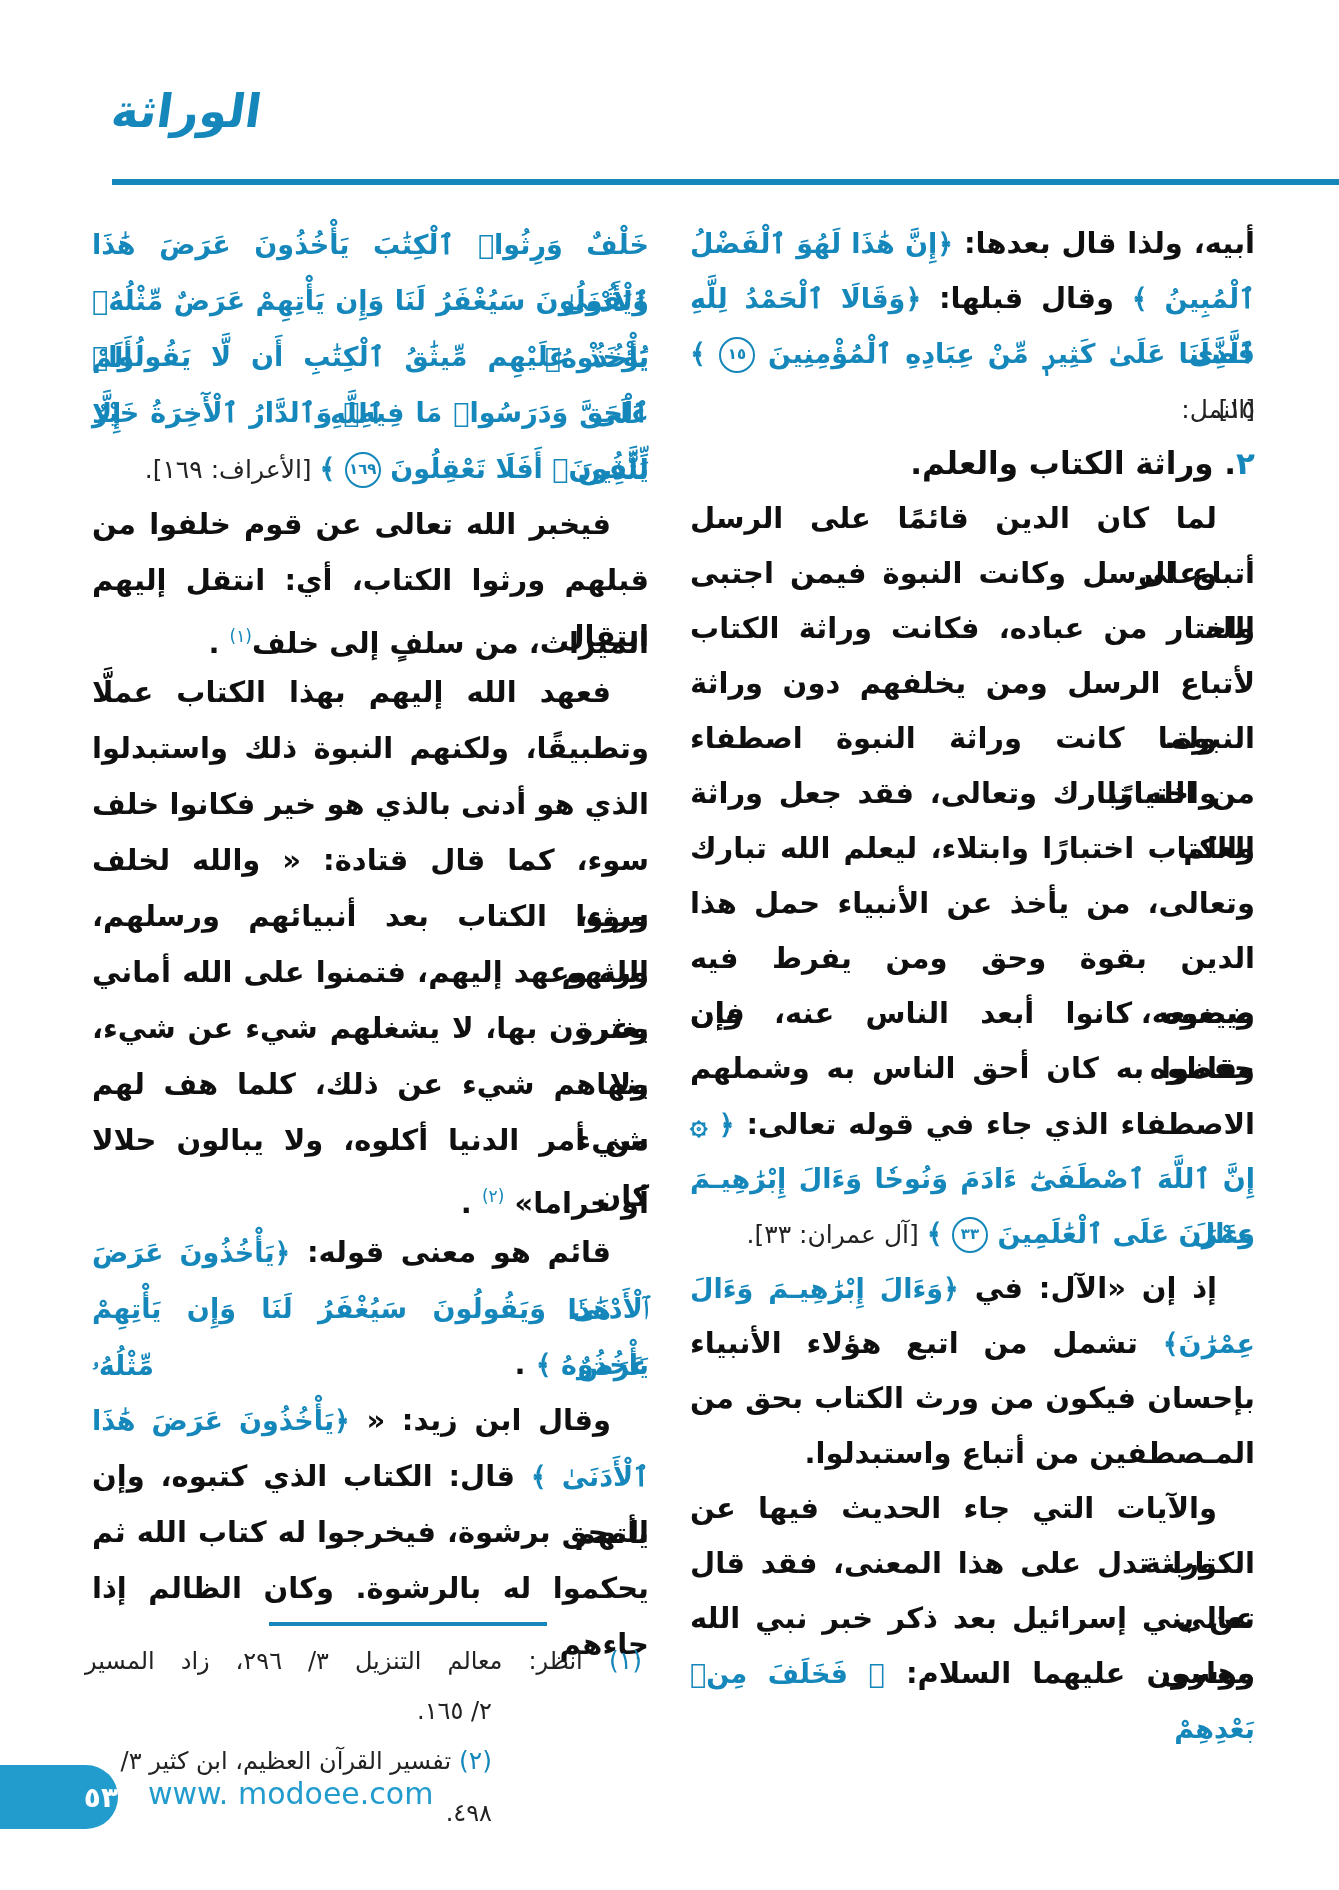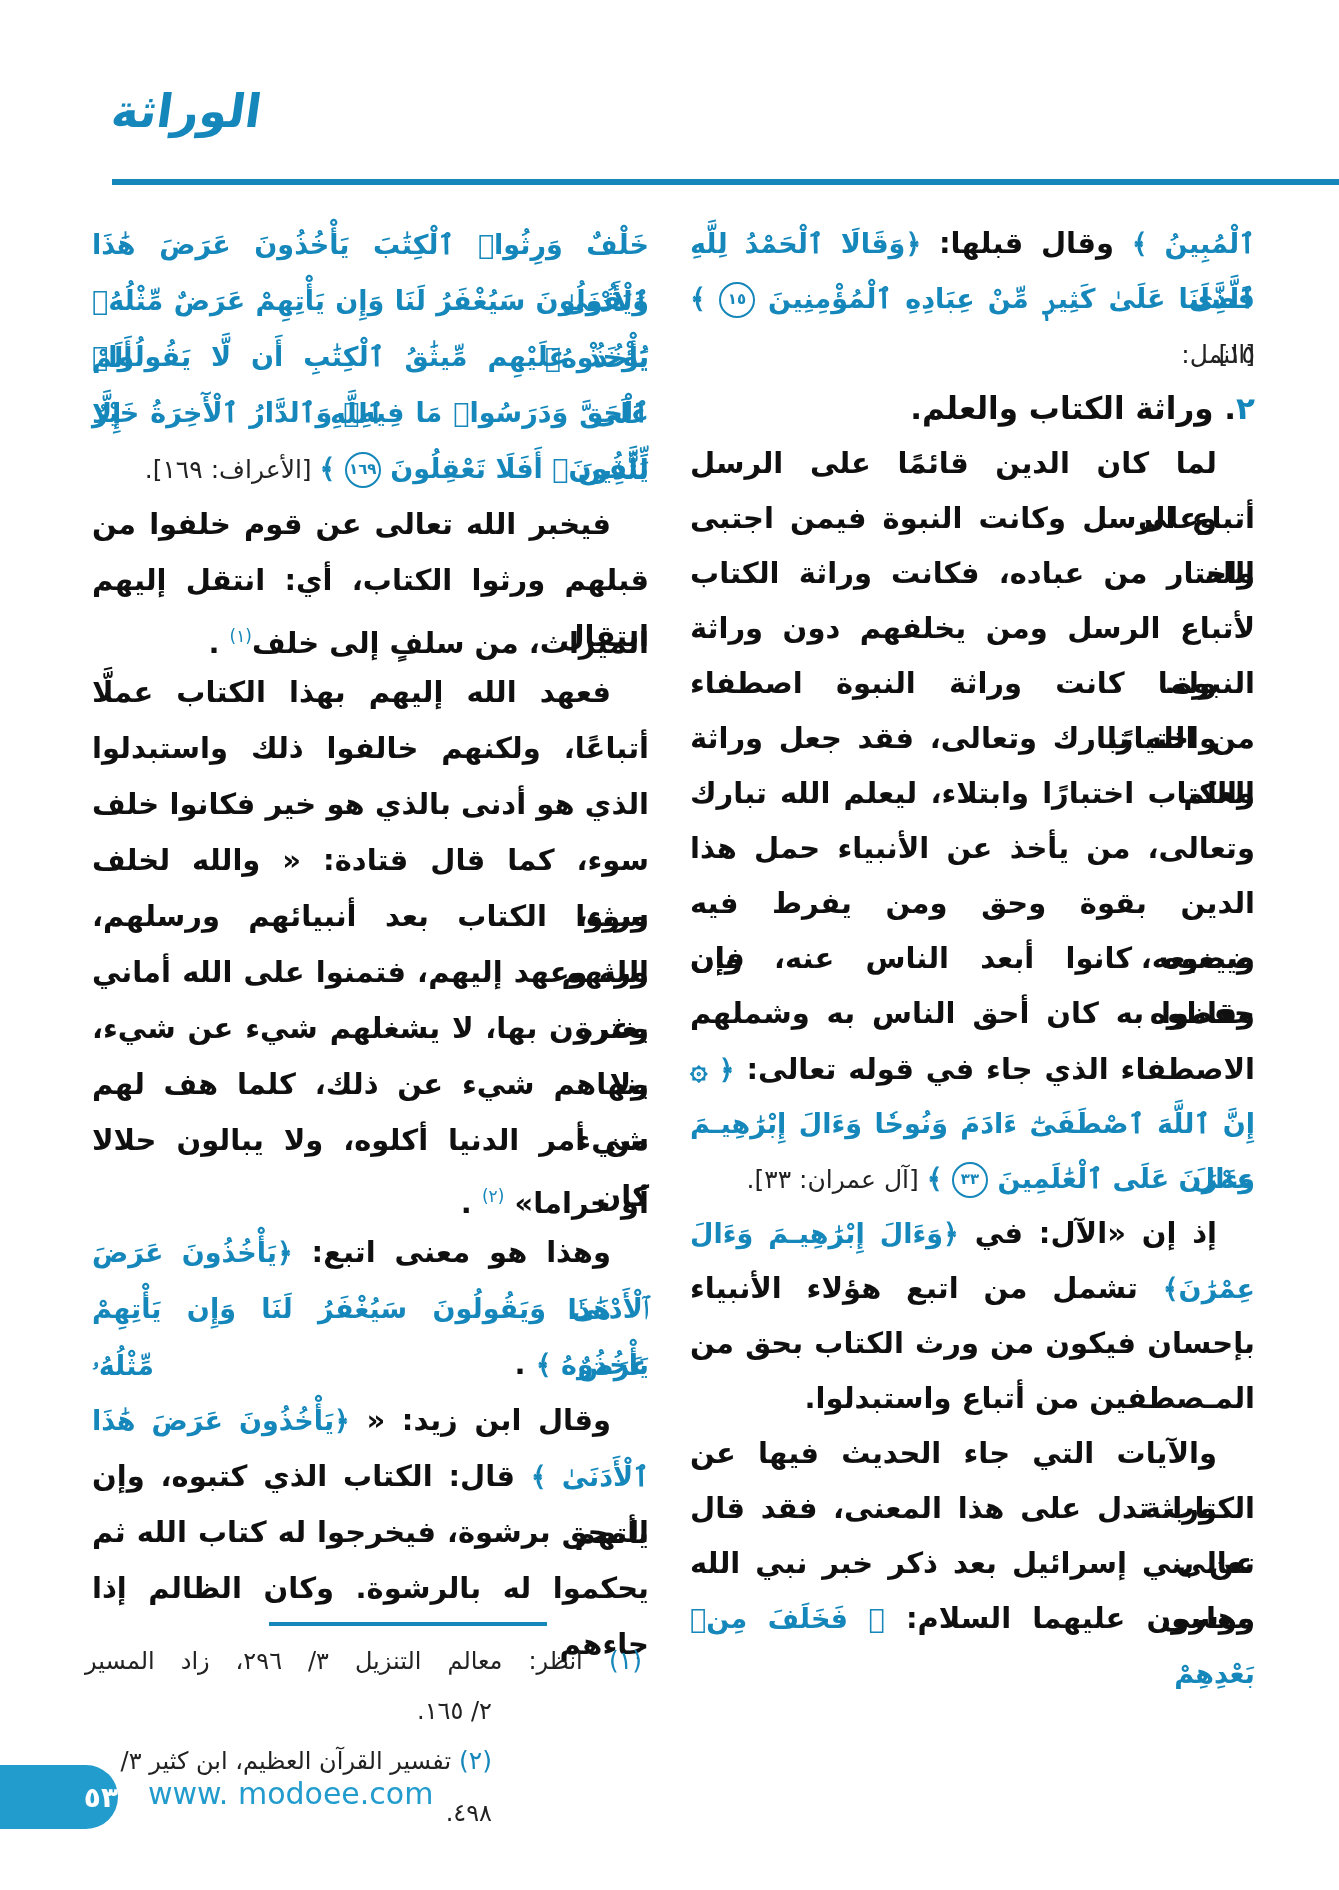--- a/index.html
+++ b/index.html
@@ -70,20 +70,21 @@
     color:var(--tab);font-size:30px;font-weight:400;text-align:center;
   }
 </style>
 </head>
 <body>
 
 <div class="logo">الوراثة</div>
 <div class="header-rule"></div>
 
 <div class="col col-right">
+    <div class="line al-j"><span class="sg-b">أبيه، ولذا قال بعدها: </span><span class="sg-q">﴿إِنَّ هَٰذَا لَهُوَ ٱلْفَضْلُ</span></div>
     <div class="line al-j"><span class="sg-q">ٱلْمُبِينُ ﴾</span><span class="sg-b"> وقال قبلها: </span><span class="sg-q">﴿وَقَالَا ٱلْحَمْدُ لِلَّهِ ٱلَّذِى</span></div>
     <div class="line al-j"><span class="sg-q">فَضَّلَنَا عَلَىٰ كَثِيرٖ مِّنْ عِبَادِهِ ٱلْمُؤْمِنِينَ </span><span class="sg-num">١٥</span><span class="sg-q"> ﴾ </span><span class="sg-ref">[النمل:</span></div>
     <div class="line al-r"><span class="sg-ref">١٥].</span></div>
     <div class="line al-r heading"><span class="sg-hnum">٢</span><span class="sg-hb">. وراثة الكتاب والعلم.</span></div>
     <div class="line al-j ind"><span class="sg-b">لما كان الدين قائمًا على الرسل وعلى</span></div>
     <div class="line al-j"><span class="sg-b">أتباع الرسل وكانت النبوة فيمن اجتبى الله</span></div>
     <div class="line al-j"><span class="sg-b">واختار من عباده، فكانت وراثة الكتاب</span></div>
     <div class="line al-j"><span class="sg-b">لأتباع الرسل ومن يخلفهم دون وراثة النبوة.</span></div>
     <div class="line al-j ind"><span class="sg-b">ولما كانت وراثة النبوة اصطفاء واختيارًا</span></div>
     <div class="line al-j"><span class="sg-b">من الله تبارك وتعالى، فقد جعل وراثة العلم</span></div>
@@ -107,30 +108,30 @@
 <div class="col col-left">
     <div class="line al-j"><span class="sg-q">خَلْفٌ وَرِثُوا۟ ٱلْكِتَٰبَ يَأْخُذُونَ عَرَضَ هَٰذَا ٱلْأَدْنَىٰ</span></div>
     <div class="line al-j"><span class="sg-q">وَيَقُولُونَ سَيُغْفَرُ لَنَا وَإِن يَأْتِهِمْ عَرَضٌ مِّثْلُهُۥ يَأْخُذُوهُۚ أَلَمْ</span></div>
     <div class="line al-j"><span class="sg-q">يُؤْخَذْ عَلَيْهِم مِّيثَٰقُ ٱلْكِتَٰبِ أَن لَّا يَقُولُوا۟ عَلَى ٱللَّهِ إِلَّا</span></div>
     <div class="line al-j"><span class="sg-q">ٱلْحَقَّ وَدَرَسُوا۟ مَا فِيهِۚ وَٱلدَّارُ ٱلْأٓخِرَةُ خَيْرٌ لِّلَّذِينَ</span></div>
     <div class="line al-r"><span class="sg-q">يَتَّقُونَۚ أَفَلَا تَعْقِلُونَ </span><span class="sg-num">١٦٩</span><span class="sg-q"> ﴾</span><span class="sg-ref"> [الأعراف: ١٦٩].</span></div>
     <div class="line al-j ind"><span class="sg-b">فيخبر الله تعالى عن قوم خلفوا من</span></div>
     <div class="line al-j"><span class="sg-b">قبلهم ورثوا الكتاب، أي: انتقل إليهم انتقال</span></div>
     <div class="line al-r"><span class="sg-b">الميراث، من سلفٍ إلى خلف</span><span class="sg-sup">(١)</span><span class="sg-b"> .</span></div>
     <div class="line al-j ind"><span class="sg-b">فعهد الله إليهم بهذا الكتاب عملَّا</span></div>
-    <div class="line al-j"><span class="sg-b">أتباعًا، ولكنهم خالفوا ذلك واستبدلوا</span></div>
+    <div class="line al-j"><span class="sg-b">وتطبيقًا، ولكنهم النبوة ذلك واستبدلوا</span></div>
     <div class="line al-j"><span class="sg-b">الذي هو أدنى بالذي هو خير فكانوا خلف</span></div>
     <div class="line al-j"><span class="sg-b">سوء، كما قال قتادة: « والله لخلف سوء،</span></div>
     <div class="line al-j"><span class="sg-b">ورثوا الكتاب بعد أنبيائهم ورسلهم، ورثهم</span></div>
     <div class="line al-j"><span class="sg-b">الله وعهد إليهم، فتمنوا على الله أماني وغرة</span></div>
     <div class="line al-j"><span class="sg-b">يغترون بها، لا يشغلهم شيء عن شيء، ولا</span></div>
     <div class="line al-j"><span class="sg-b">ينهاهم شيء عن ذلك، كلما هف لهم شيء</span></div>
     <div class="line al-j"><span class="sg-b">من أمر الدنيا أكلوه، ولا يبالون حلالا كان</span></div>
     <div class="line al-r"><span class="sg-b">أو حراما» </span><span class="sg-sup">(٢)</span><span class="sg-b"> .</span></div>
-    <div class="line al-j ind"><span class="sg-b">وهذا هو معنى اتبع: </span><span class="sg-q">﴿يَأْخُذُونَ عَرَضَ هَٰذَا</span></div>
+    <div class="line al-j ind"><span class="sg-b">قائم هو معنى قوله: </span><span class="sg-q">﴿يَأْخُذُونَ عَرَضَ هَٰذَا</span></div>
     <div class="line al-j"><span class="sg-q">ٱلْأَدْنَىٰ وَيَقُولُونَ سَيُغْفَرُ لَنَا وَإِن يَأْتِهِمْ عَرَضٌ مِّثْلُهُۥ</span></div>
     <div class="line al-r"><span class="sg-q">يَأْخُذُوهُ ﴾</span><span class="sg-b"> .</span></div>
     <div class="line al-j ind"><span class="sg-b">وقال ابن زيد: « </span><span class="sg-q">﴿يَأْخُذُونَ عَرَضَ هَٰذَا</span></div>
     <div class="line al-j"><span class="sg-q">ٱلْأَدَنَىٰ ﴾</span><span class="sg-b"> قال: الكتاب الذي كتبوه، وإن يأتهم</span></div>
     <div class="line al-j"><span class="sg-b">المحق برشوة، فيخرجوا له كتاب الله ثم</span></div>
     <div class="line al-j"><span class="sg-b">يحكموا له بالرشوة. وكان الظالم إذا جاءهم</span></div>
   </div>
 
 <div class="fn-sep">
     <div class="fn-sep-bar"></div>

